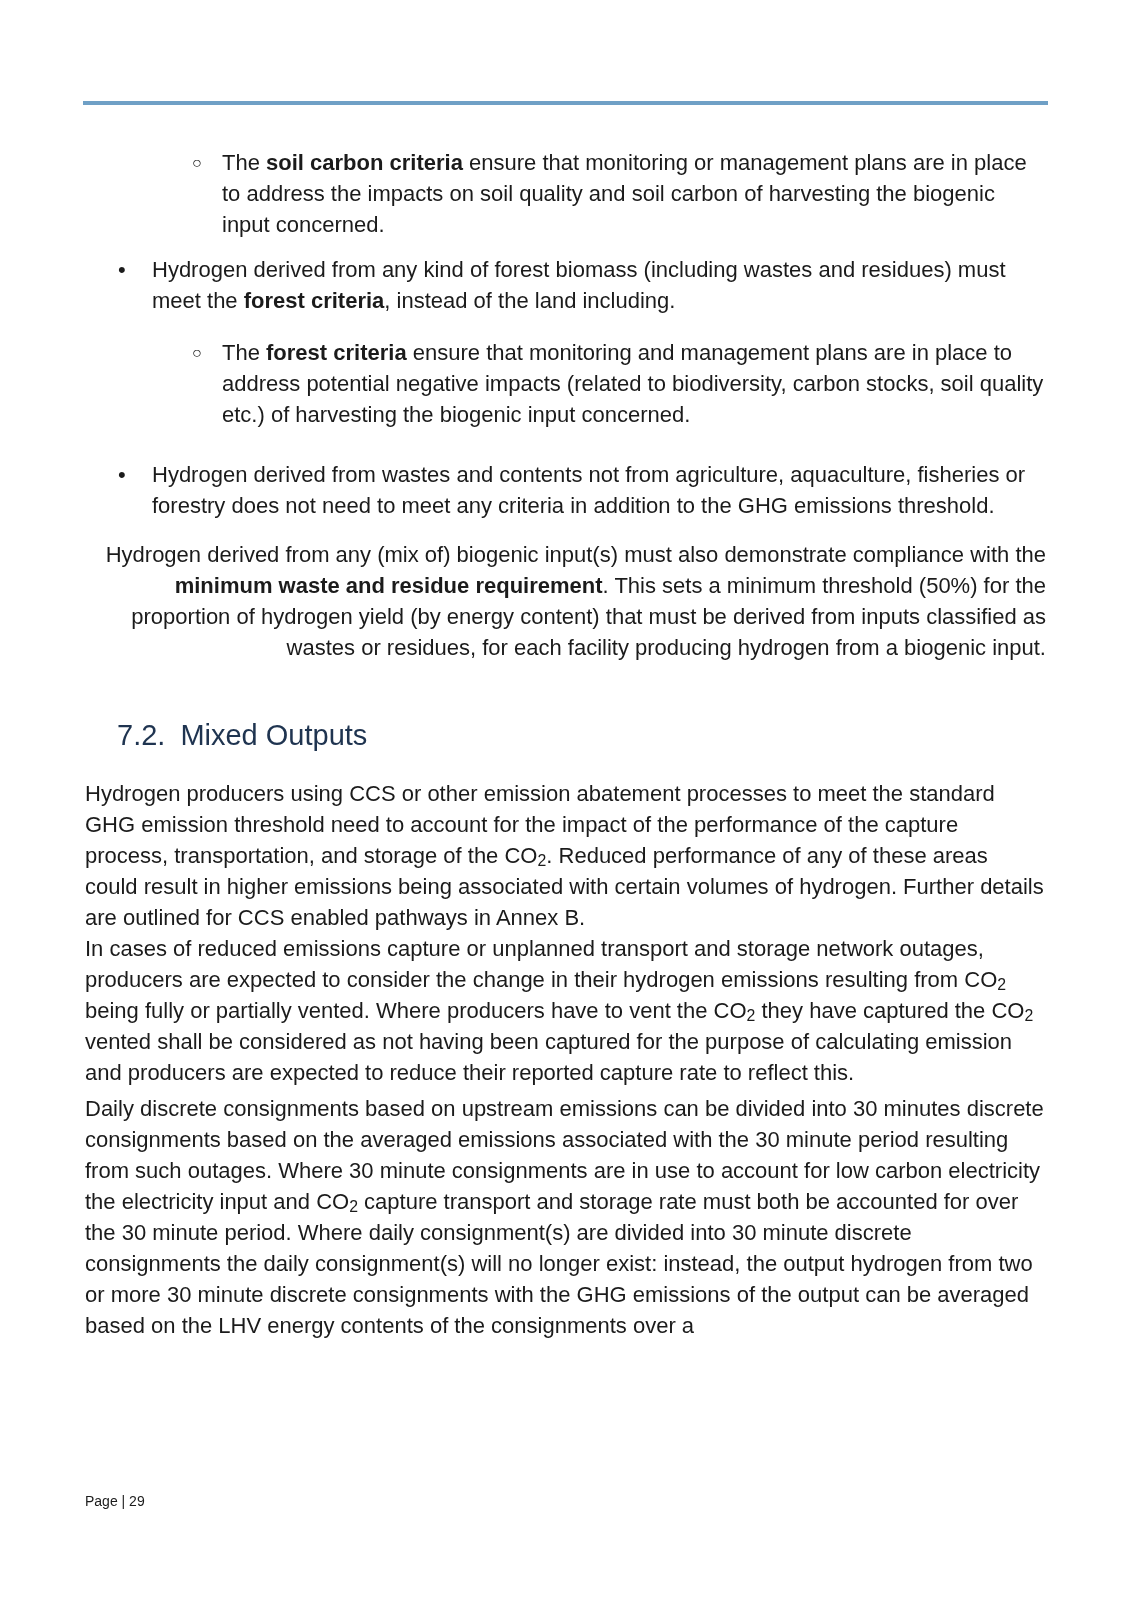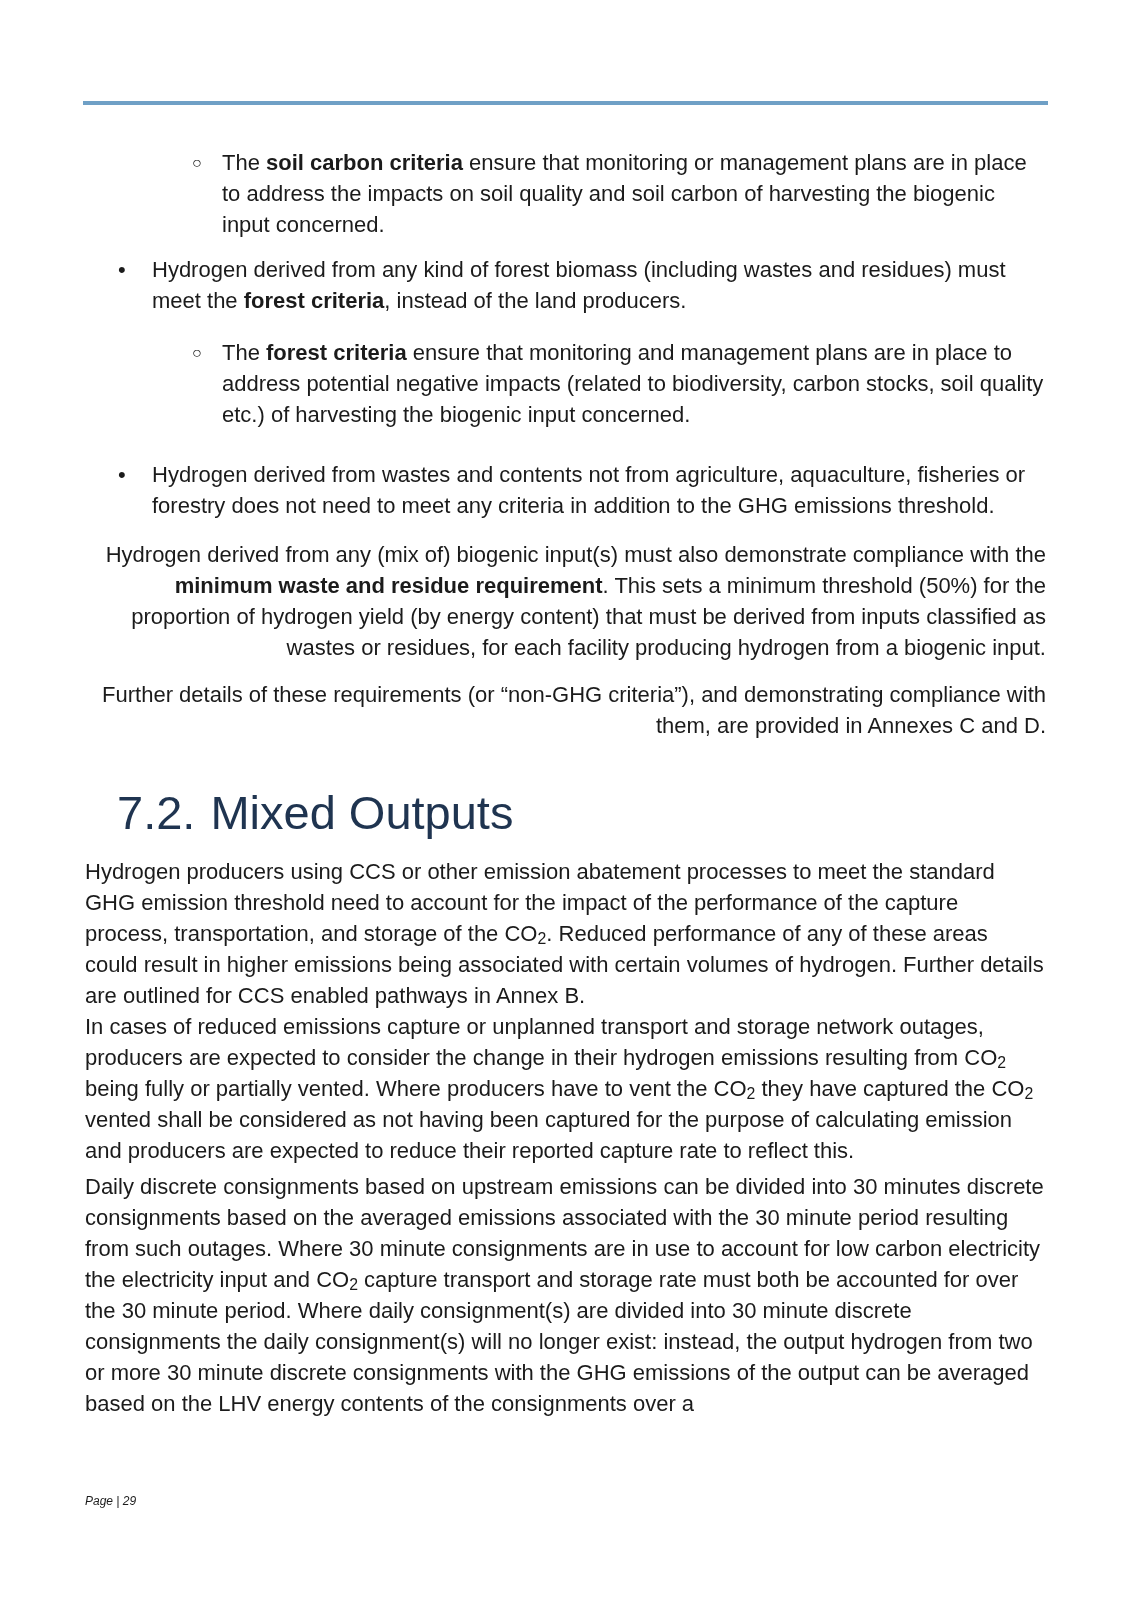--- a/index.html
+++ b/index.html
@@ -44,75 +44,73 @@
   b { font-weight: bold; }
   sub {
     font-size: 0.72em;
     vertical-align: baseline;
     position: relative;
     top: 0.18em;
     line-height: 0;
   }
   .heading {
     margin: 48px 0 19px 32px;
-    font-size: 47px;
+    font-size: 29px;
     line-height: 48px;
     font-weight: 400;
     color: var(--heading-color);
   }
   .heading .h-num { margin-right: 15px; }
   .m14 { margin-bottom: 14px; }
   .m16 { margin-bottom: 16px; text-align: right; }
   .m18 { margin-bottom: 18px; }
   .m21 { margin-bottom: 21px; }
   .m22 { margin-bottom: 5px; }
   .m28 { }
   .m29 { margin-bottom: 29px; }
   .footer {
     position: absolute;
     left: 85px;
     top: 1489px;
-    font-size: 12px;
+    font-size: 14px;
     line-height: 24px;
     color: var(--text-color);
-    font-style: italic;
   }
 </style>
 </head>
 <body>
 
 <div class="page">
 
   <div class="rule"></div>
 
   <div class="content">
 
     <div class="li lvl2 m14">
       <span class="marker">○</span>
       <span class="li-text"><span>The </span><b>soil carbon criteria</b><span> ensure that monitoring or management plans are in place to address the impacts on soil quality and soil carbon of harvesting the biogenic input concerned.</span></span>
     </div>
 
     <div class="li lvl1 m21">
       <span class="marker">•</span>
-      <span class="li-text"><span>Hydrogen derived from any kind of forest biomass (including wastes and residues) must meet the </span><b>forest criteria</b><span>, instead of the land producers.</span></span>
+      <span class="li-text"><span>Hydrogen derived from any kind of forest biomass (including wastes and residues) must meet the </span><b>forest criteria</b><span>, instead of the land including.</span></span>
     </div>
 
     <div class="li lvl2 m29">
       <span class="marker">○</span>
       <span class="li-text"><span>The </span><b>forest criteria</b><span> ensure that monitoring and management plans are in place to address potential negative impacts (related to biodiversity, carbon stocks, soil quality etc.) of harvesting the biogenic input concerned.</span></span>
     </div>
 
     <div class="li lvl1 m18">
       <span class="marker">•</span>
       <span class="li-text"><span>Hydrogen derived from wastes and contents not from agriculture, aquaculture, fisheries or forestry does not need to meet any criteria in addition to the GHG emissions threshold.</span></span>
     </div>
 
     <p class="para m16"><span>Hydrogen derived from any (mix of) biogenic input(s) must also demonstrate compliance with the </span><b>minimum waste and residue requirement</b><span>. This sets a minimum threshold (50%) for the proportion of hydrogen yield (by energy content) that must be derived from inputs classified as wastes or residues, for each facility producing hydrogen from a biogenic input.</span></p>
 
-    <p class="para m16"><span>Further details of these requirements (or “non-GHG criteria”), and demonstrating compliance with them, are provided in Annexes C and D.</span></p>
 
     <h2 class="heading">
       <span class="h-num">7.2.</span><span class="h-title">Mixed Outputs</span>
     </h2>
 
     <p class="para m28"><span>Hydrogen producers using CCS or other emission abatement processes to meet the standard GHG emission threshold need to account for the impact of the performance of the capture process, transportation, and storage of the CO</span><sub>2</sub><span>. Reduced performance of any of these areas could result in higher emissions being associated with certain volumes of hydrogen. Further details are outlined for CCS enabled pathways in Annex B.</span></p>
 
     <p class="para m22"><span>In cases of reduced emissions capture or unplanned transport and storage network outages, producers are expected to consider the change in their hydrogen emissions resulting from CO</span><sub>2</sub><span> being fully or partially vented. Where producers have to vent the CO</span><sub>2</sub><span> they have captured the CO</span><sub>2</sub><span> vented shall be considered as not having been captured for the purpose of calculating emission and producers are expected to reduce their reported capture rate to reflect this.</span></p>
 
     <p class="para"><span>Daily discrete consignments based on upstream emissions can be divided into 30 minutes discrete consignments based on the averaged emissions associated with the 30 minute period resulting from such outages. Where 30 minute consignments are in use to account for low carbon electricity the electricity input and CO</span><sub>2</sub><span> capture transport and storage rate must both be accounted for over the 30 minute period. Where daily consignment(s) are divided into 30 minute discrete consignments the daily consignment(s) will no longer exist: instead, the output hydrogen from two or more 30 minute discrete consignments with the GHG emissions of the output can be averaged based on the LHV energy contents of the consignments over a</span></p>

